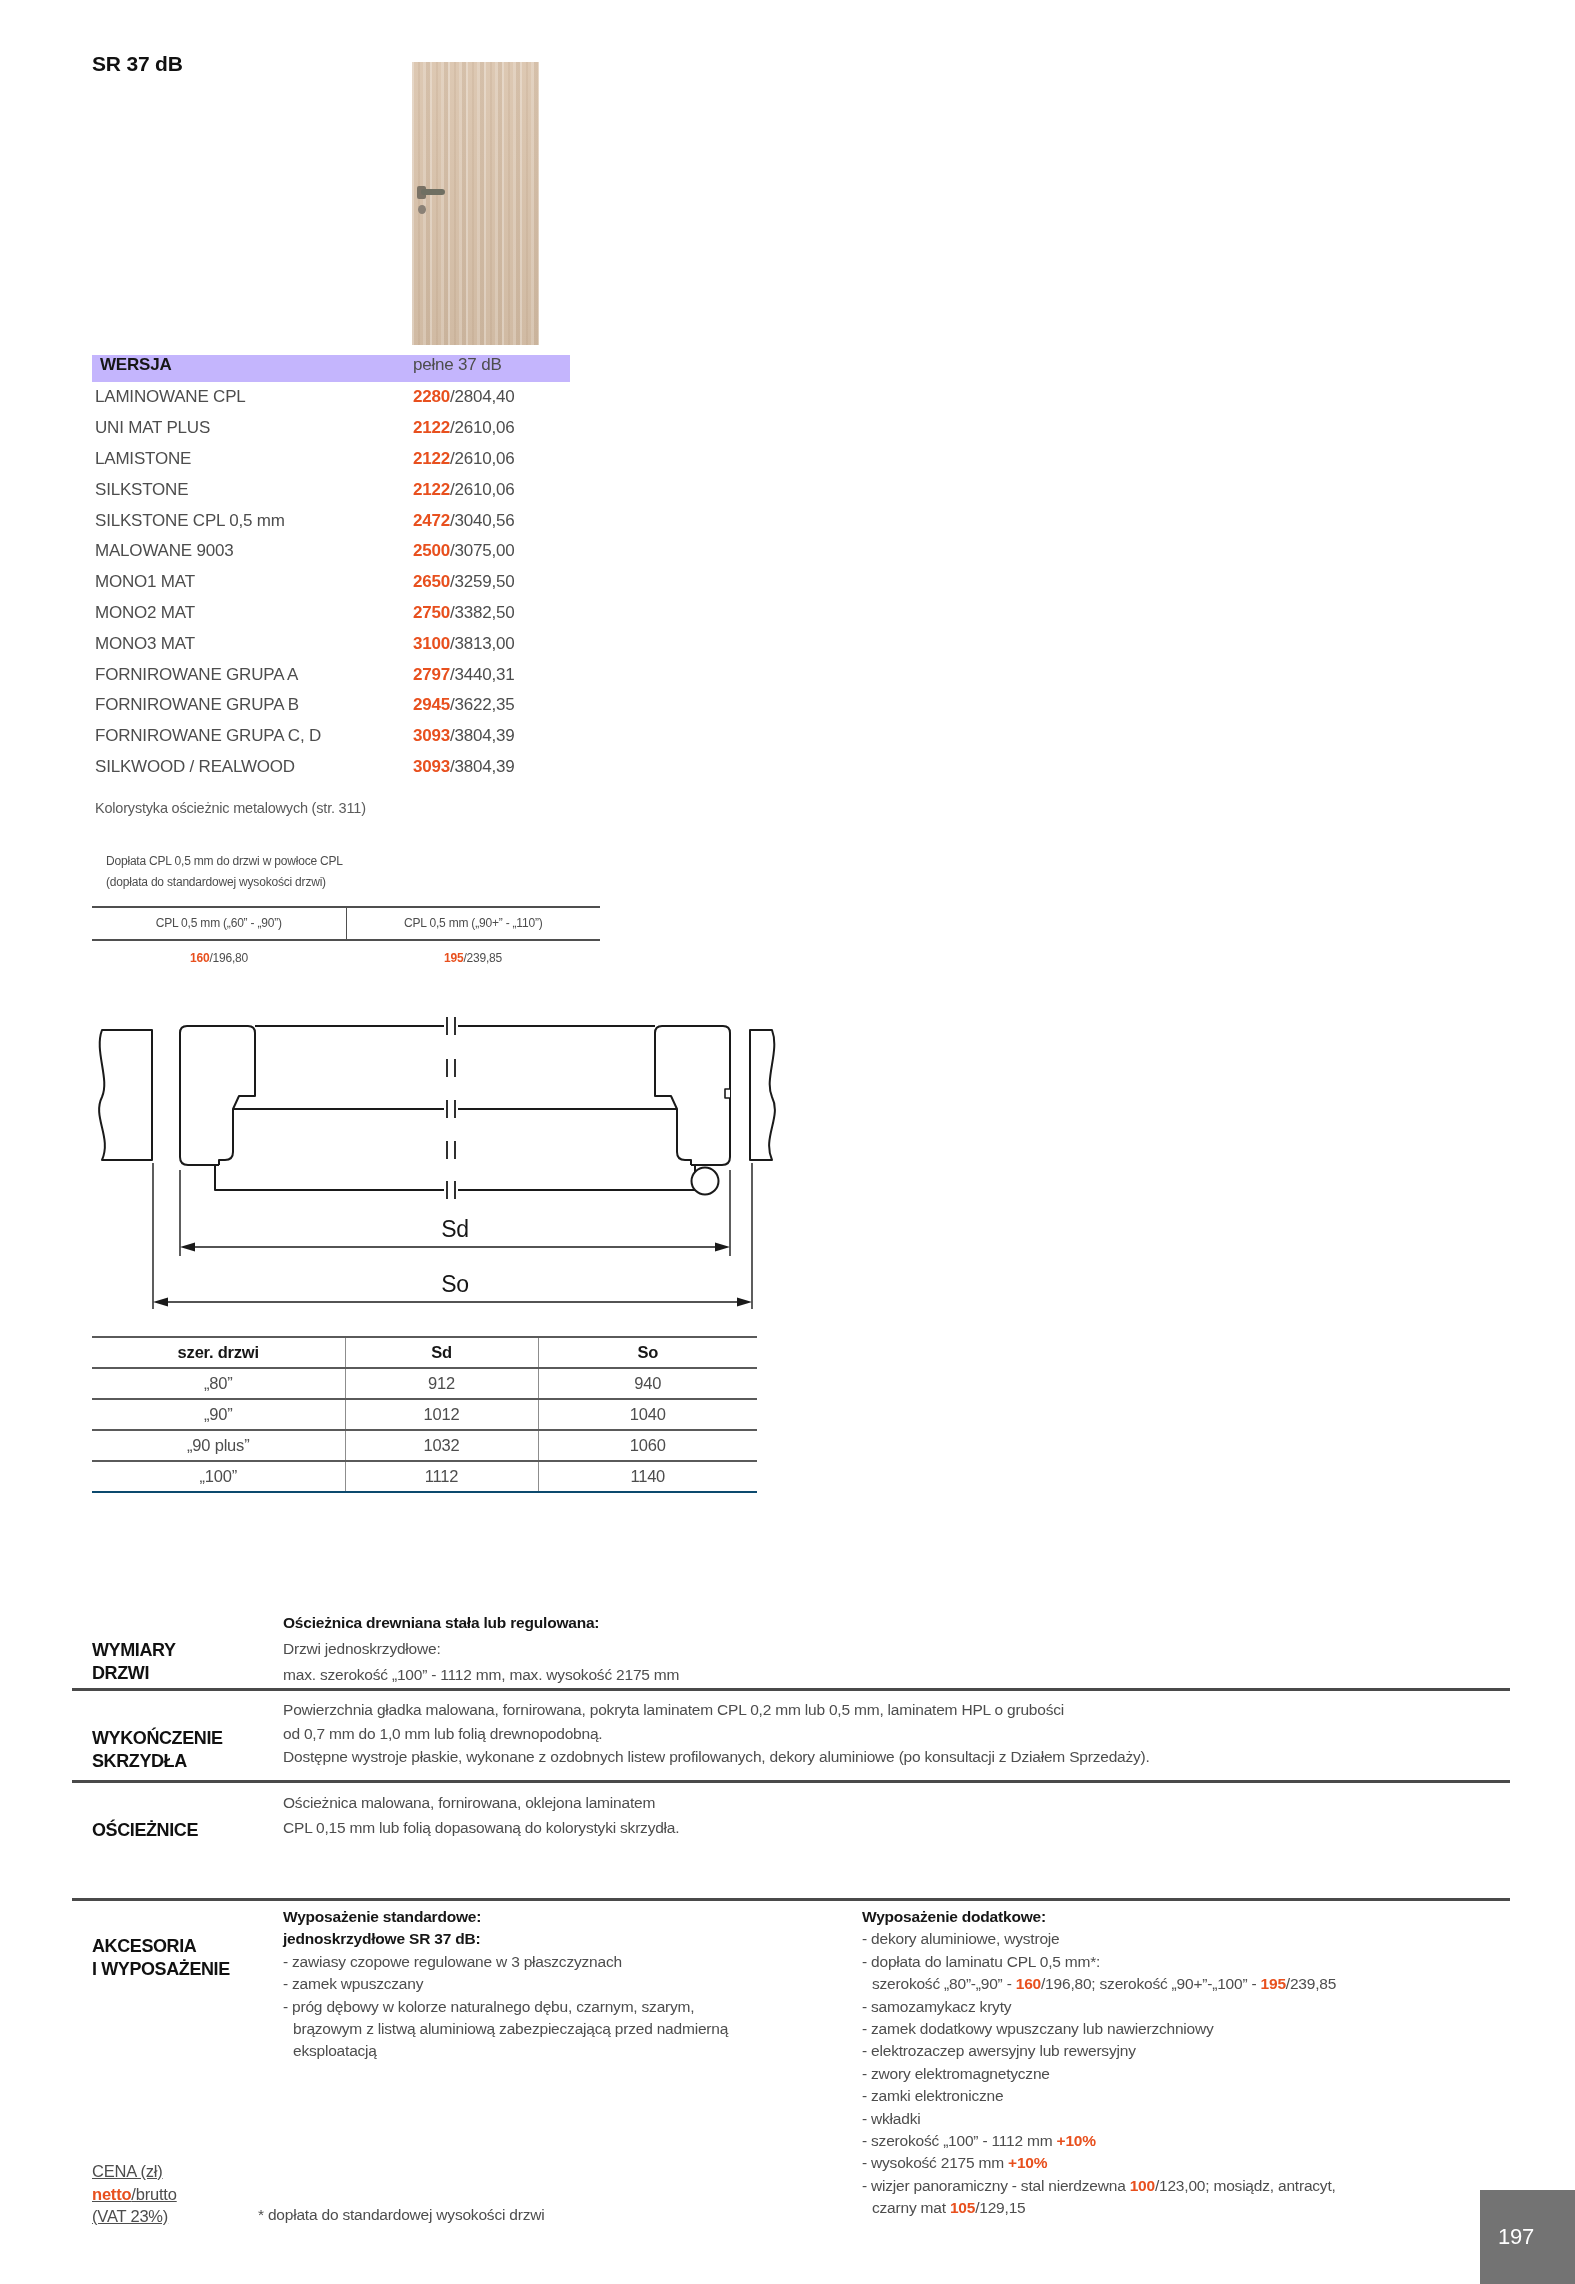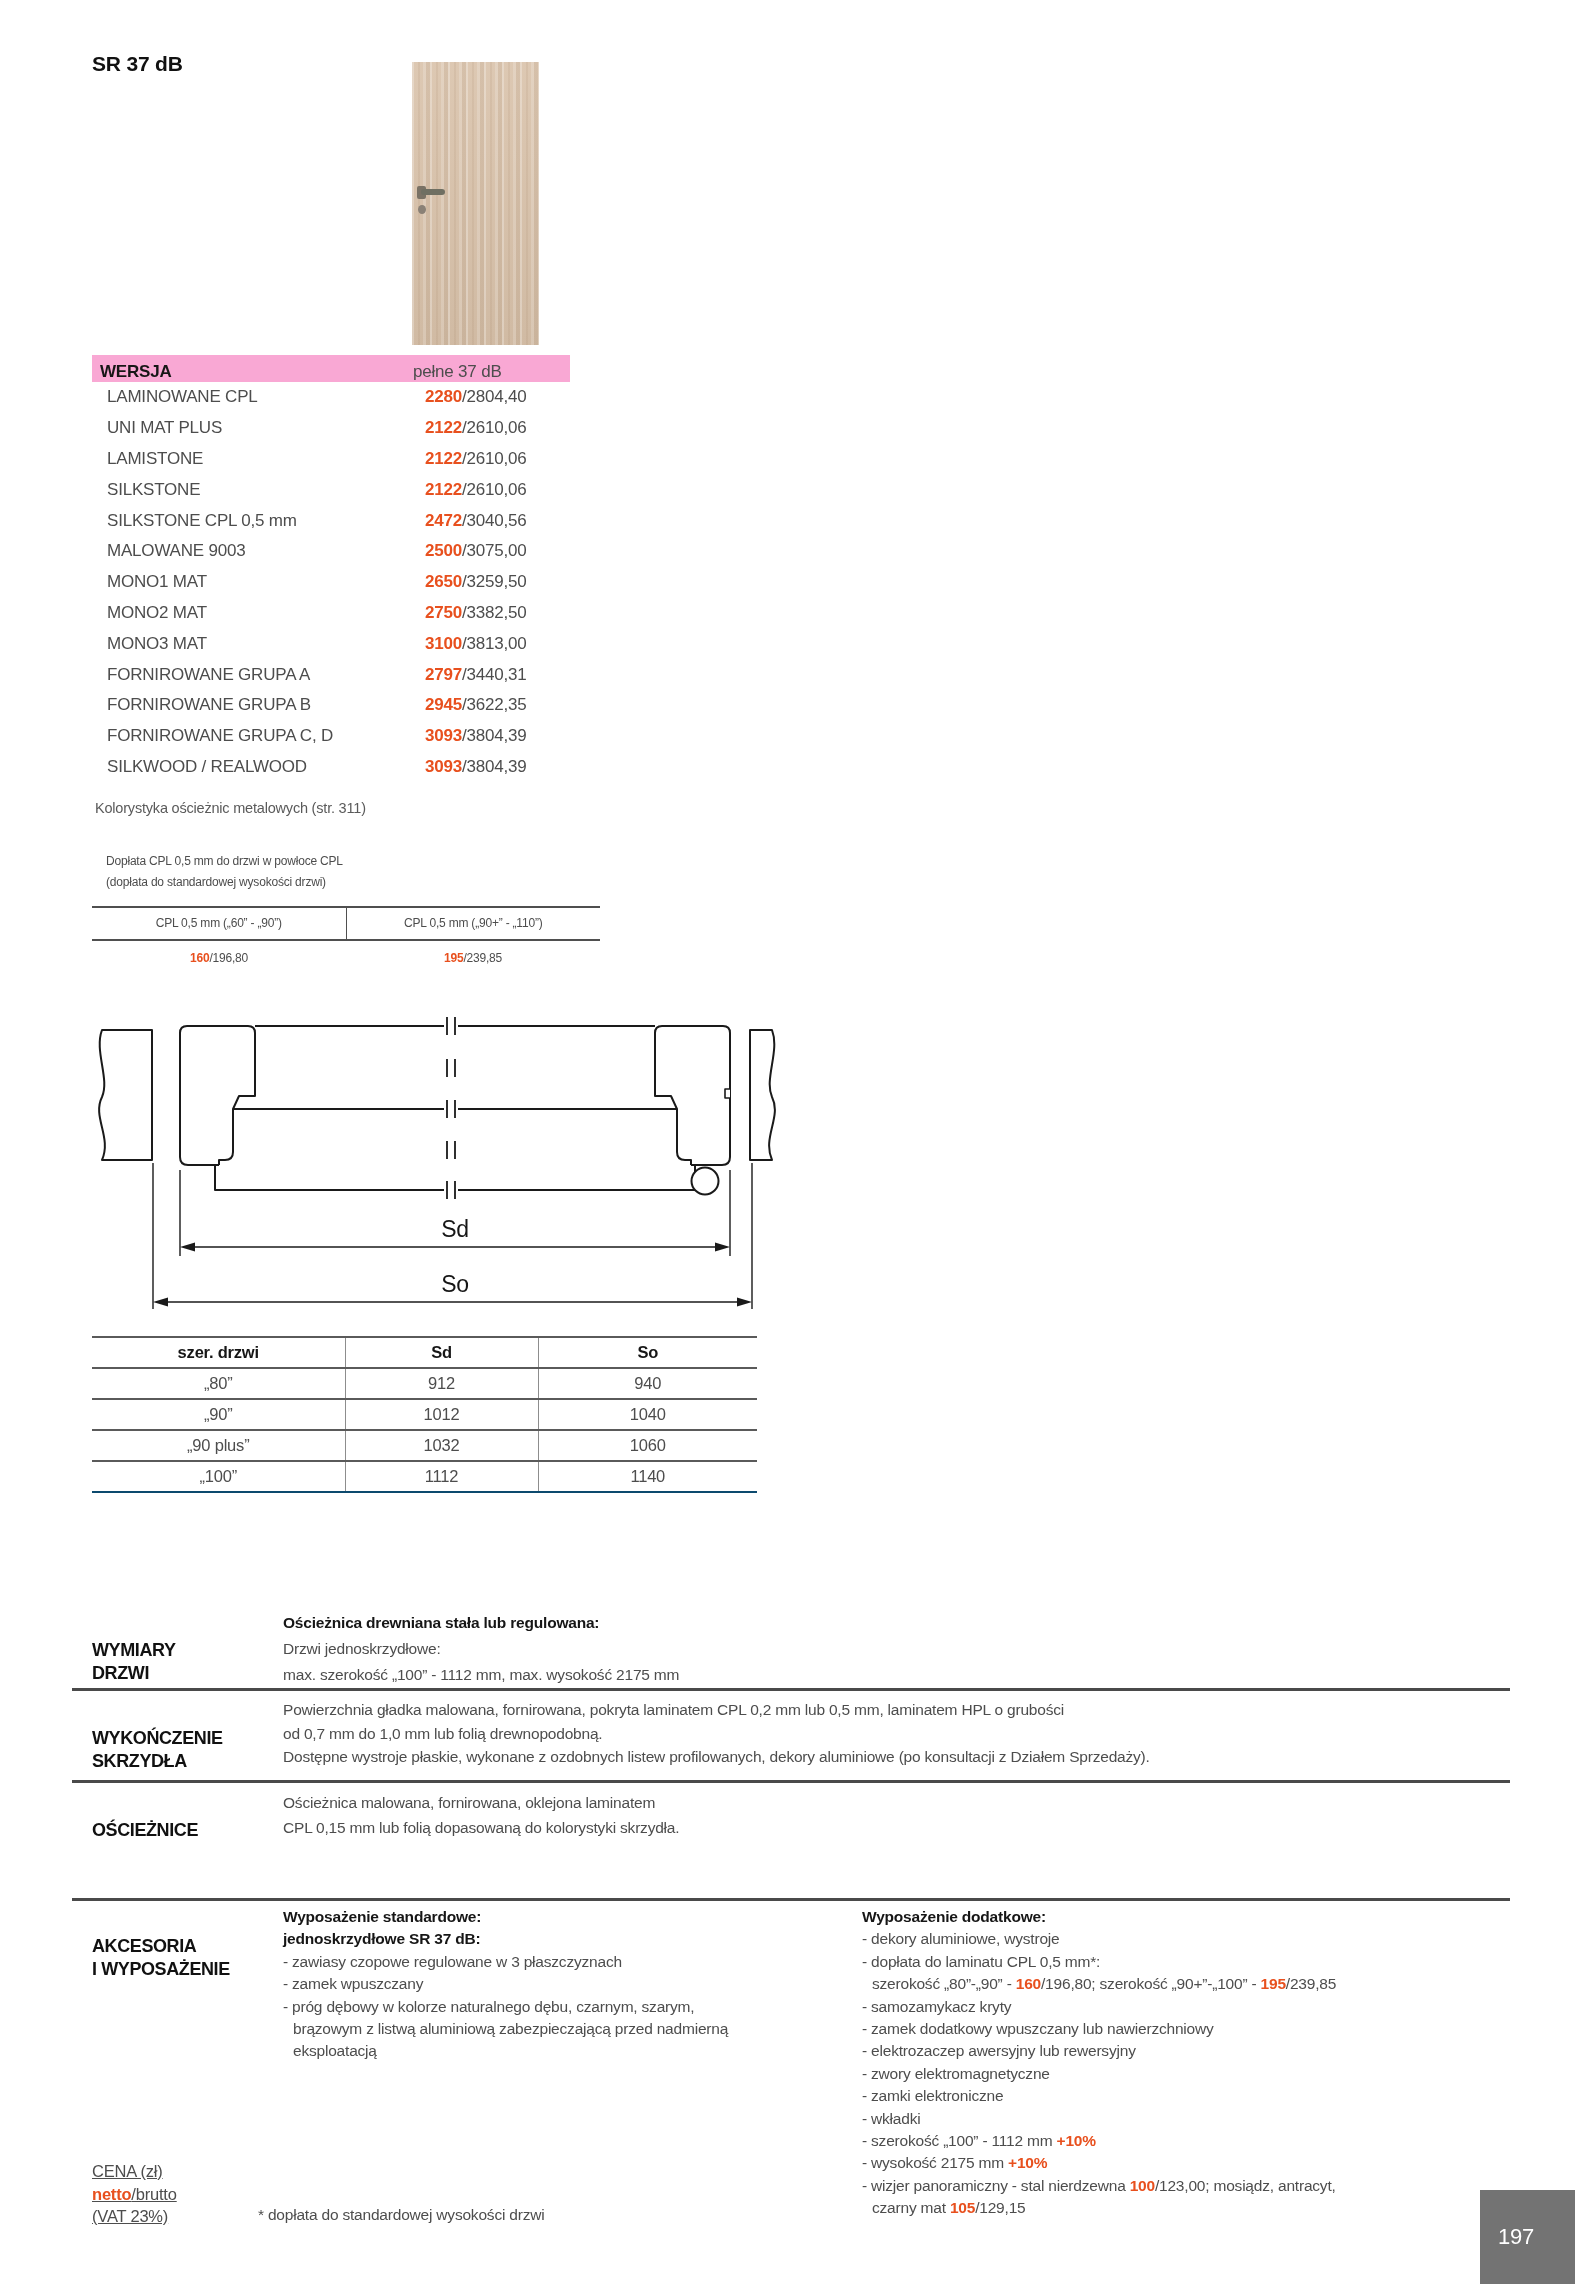--- a/index.html
+++ b/index.html
@@ -19,25 +19,25 @@
           repeating-linear-gradient(90deg, rgba(255,255,255,0.28) 0 2px, rgba(255,255,255,0) 2px 6px,
             rgba(147,112,80,0.10) 6px 8px, rgba(255,255,255,0) 8px 11px,
             rgba(255,255,255,0.18) 11px 14px, rgba(124,94,66,0.08) 14px 18px),
           linear-gradient(180deg, rgba(255,255,255,0.10), rgba(0,0,0,0.04));}
   .door-knob{position:absolute;left:5px;top:124px;width:9px;height:13px;background:#7a7265;border-radius:2px;}
   .door-handle{position:absolute;left:9px;top:127px;width:24px;height:6px;background:#6f6f62;border-radius:3px;}
   .door-key{position:absolute;left:6px;top:143px;width:8px;height:9px;background:#8a8176;border-radius:50%;}
 
   
   .wersja{position:absolute;left:92px;top:355px;width:478px;font-size:17px;}
-  .wersja-header{display:flex;align-items:flex-end;background:#f9a8d4;height:27px;}
+  .wersja-header{display:flex;align-items:flex-start;background:#c4b5fd;height:27px;}
   .wersja-header .c1{flex:0 0 313px;padding-left:8px;font-weight:bold;color:#161616;}
   .wersja-header .c2{color:#4d4d4d;}
   .wersja-row{display:flex;align-items:center;height:30.8px;}
-  .wersja-row .c1{flex:0 0 318px;padding-left:3px;color:#4d4d4d;margin-left:12px;}
+  .wersja-row .c1{flex:0 0 318px;padding-left:3px;color:#4d4d4d;}
   .wersja-row .c2{color:#4d4d4d;}
 
   .frame-note{position:absolute;left:95px;top:800px;font-size:14.5px;color:#5a5a5a;}
 
   
   .sur{position:absolute;left:92px;top:851px;width:508px;font-size:12px;}
   .sur-title{padding-left:14px;line-height:21px;}
   .sur-head{margin-top:13px;display:flex;border-top:2px solid #4f4f4f;border-bottom:2px solid #4f4f4f;}
   .sur-head .cell{flex:1;text-align:center;padding:8px 0 9px;}
   .sur-head .cell + .cell{border-left:1px solid #4f4f4f;}

